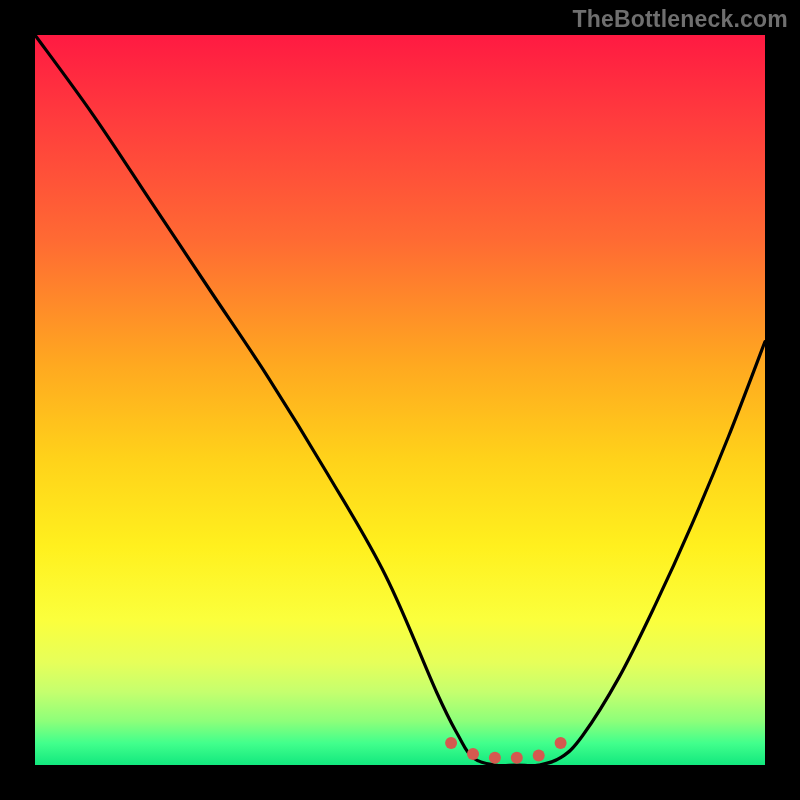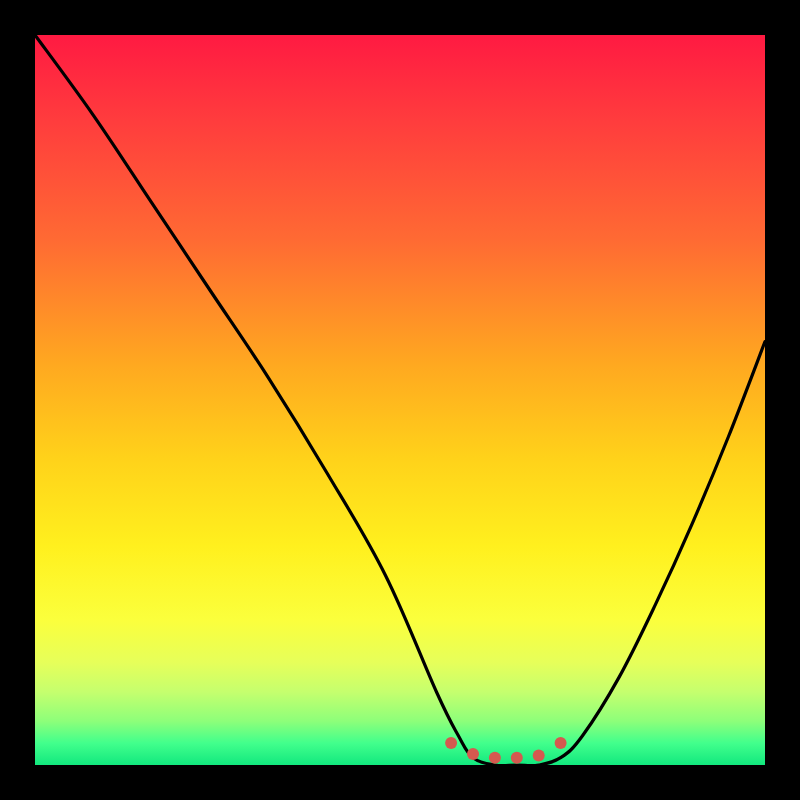--- a/index.html
+++ b/index.html
@@ -55,20 +55,21 @@
     color: #6f6f6f;
     font-size: 23px;
     font-weight: 600;
     letter-spacing: 0.2px;
   }
 </style>
 </head>
 <body>
 
 <div class="frame">
+  <div class="watermark">TheBottleneck.com</div>
   <div class="plot-area">
     <svg class="plot-svg" viewBox="0 0 730 730" preserveAspectRatio="none">
       <path id="curve-path" fill="none" stroke="#000000" stroke-width="3.2" stroke-linejoin="round" stroke-linecap="round" d="M 0 0 C 10.511999999999999 14.453999999999992, 37.376000000000005 50.07799999999996, 58.4 80.29999999999995 C 79.42399999999999 110.52199999999995, 95.776 136.36399999999998, 116.8 167.89999999999998 C 137.82399999999998 199.43599999999998, 154.176 223.964, 175.2 255.5 C 196.224 287.036, 212.576 310.24999999999994, 233.6 343.09999999999997 C 254.624 375.95, 270.976 402.522, 292 438 C 313.024 473.478, 330.68999999999994 500.78000000000003, 350.4 540.2 C 370.11 579.62, 388.36000000000007 628.092, 401.50000000000006 657 C 414.64000000000004 685.908, 416.83 688.9739999999999, 423.4 700.8 C 429.96999999999997 712.626, 431.43 717.4440000000001, 438 722.7 C 444.57 727.956, 452.01599999999996 728.686, 459.9 730 C 467.784 731.314, 473.916 730, 481.8 730 C 489.684 730, 495.816 731.314, 503.7 730 C 511.584 728.686, 517.716 727.956, 525.6 722.7 C 533.484 717.4440000000001, 536.988 715.254, 547.5 700.8 C 558.012 686.3459999999999, 570.86 666.052, 584 642.4 C 597.14 618.7479999999999, 607.36 596.9939999999999, 620.5 569.4 C 633.64 541.806, 643.86 519.322, 657 489.1 C 670.14 458.87800000000004, 680.36 434.35, 693.5 401.5 C 706.64 368.65, 723.43 323.682, 730 306.6"></path>
       <g id="markers-group">
           <circle cx="416.09999999999997" cy="708.1" r="6" fill="#d5594f"></circle>
           <circle cx="438" cy="719.05" r="6" fill="#d5594f"></circle>
           <circle cx="459.9" cy="722.7" r="6" fill="#d5594f"></circle>
           <circle cx="481.8" cy="722.7" r="6" fill="#d5594f"></circle>
           <circle cx="503.7" cy="720.51" r="6" fill="#d5594f"></circle>
           <circle cx="525.6" cy="708.1" r="6" fill="#d5594f"></circle>

